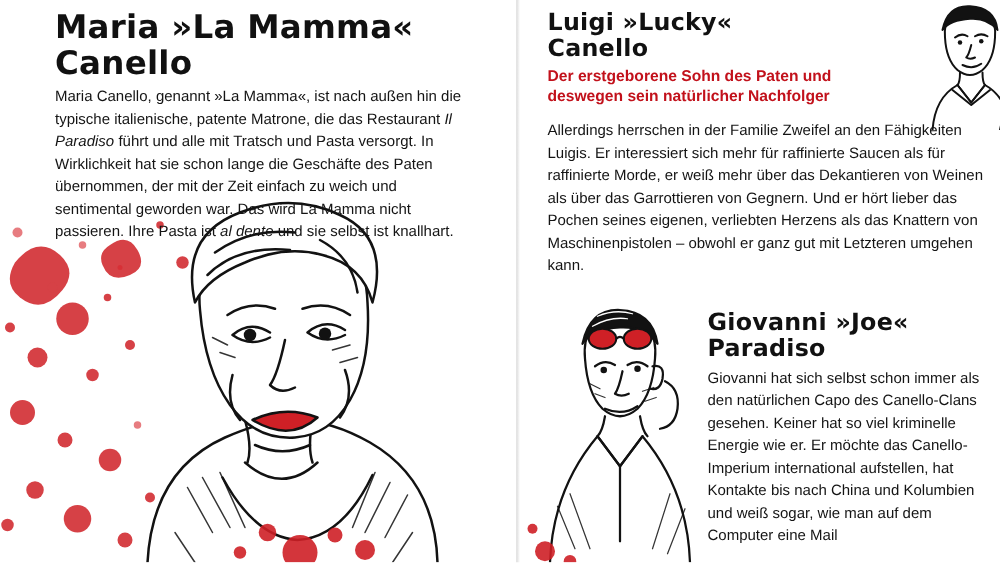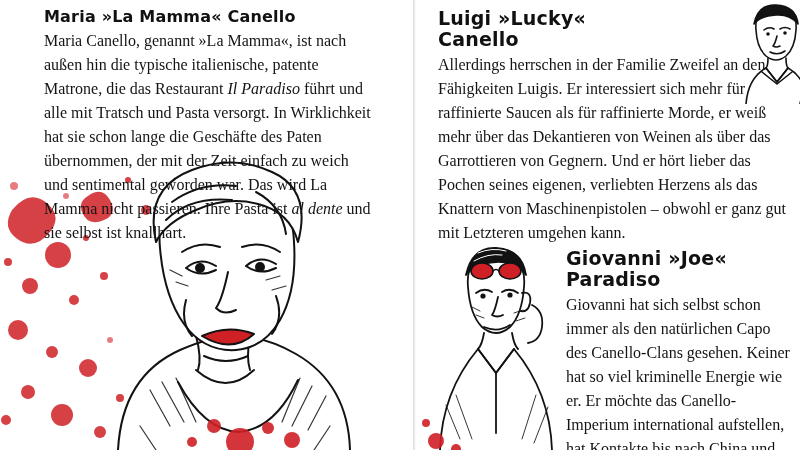--- a/index.html
+++ b/index.html
@@ -61,39 +61,39 @@
   }
   .subhead {
     font-family: "Liberation Sans", sans-serif;
     font-weight: bold;
     font-size: 12.5px;
     line-height: 1.28;
     color: #c2111b;
     margin: 0 0 10px 0;
   }
   .body-text {
-    font-family: Liberation Serif, serif;
-    font-size: 16px;
+    font-family: Liberation Sans, sans-serif;
+    font-size: 12px;
     line-height: 1.5;
     color: #141414;
     margin: 0;
   }
   .body-text em {
     font-style: italic;
   }
 
   
   .maria-block {
     position: absolute;
     left: 44px;
     top: 8px;
     width: 330px;
     z-index: 4;
   }
-  .maria-block .headline { font-size: 16px; }
+  .maria-block .headline { font-size: 26px; }
 
   
   .maria-art {
     position: absolute;
     left: 0;
     top: 150px;
     width: 413px;
     height: 300px;
     z-index: 1;
   }
@@ -270,20 +270,21 @@
       </g>
       <g fill="#cf2026" opacity="0.9">
         <circle cx="118" cy="10" r="4"></circle>
         <circle cx="92" cy="8" r="2.5"></circle>
       </g>
     </svg>
 
     <div class="luigi-block">
       <div class="luigi-head-wrap">
         <h1 class="headline">Luigi »Lucky« Canello</h1>
+        <h2 class="subhead">Der erstgeborene Sohn des Paten und deswegen sein natürlicher Nachfolger</h2>
       </div>
       <p class="body-text luigi-body">Allerdings herrschen in der Familie Zweifel an den Fähigkeiten Luigis. Er interessiert sich mehr für raffinierte Saucen als für raffinierte Morde, er weiß mehr über das Dekantieren von Weinen als über das Garrottieren von Gegnern. Und er hört lieber das Pochen seines eigenen, verliebten Herzens als das Knattern von Maschinenpistolen – obwohl er ganz gut mit Letzteren umgehen kann.</p>
     </div>
 
     <svg class="giovanni-art" viewBox="0 0 170 215">
       <g fill="none" stroke="#121212" stroke-width="1.8" stroke-linecap="round" stroke-linejoin="round">
 
         <path d="M52 52 q-3 -32 28 -32 q31 0 28 32 q-2 28 -14 40 q-14 12 -28 0 q-12 -12 -14 -40z" fill="#ffffff"></path>
 
         <path d="M50 40 q6 -28 30 -27 q26 1 30 27 q-10 -14 -30 -13 q-22 1 -30 13z" fill="#121212" stroke="#121212"></path>

